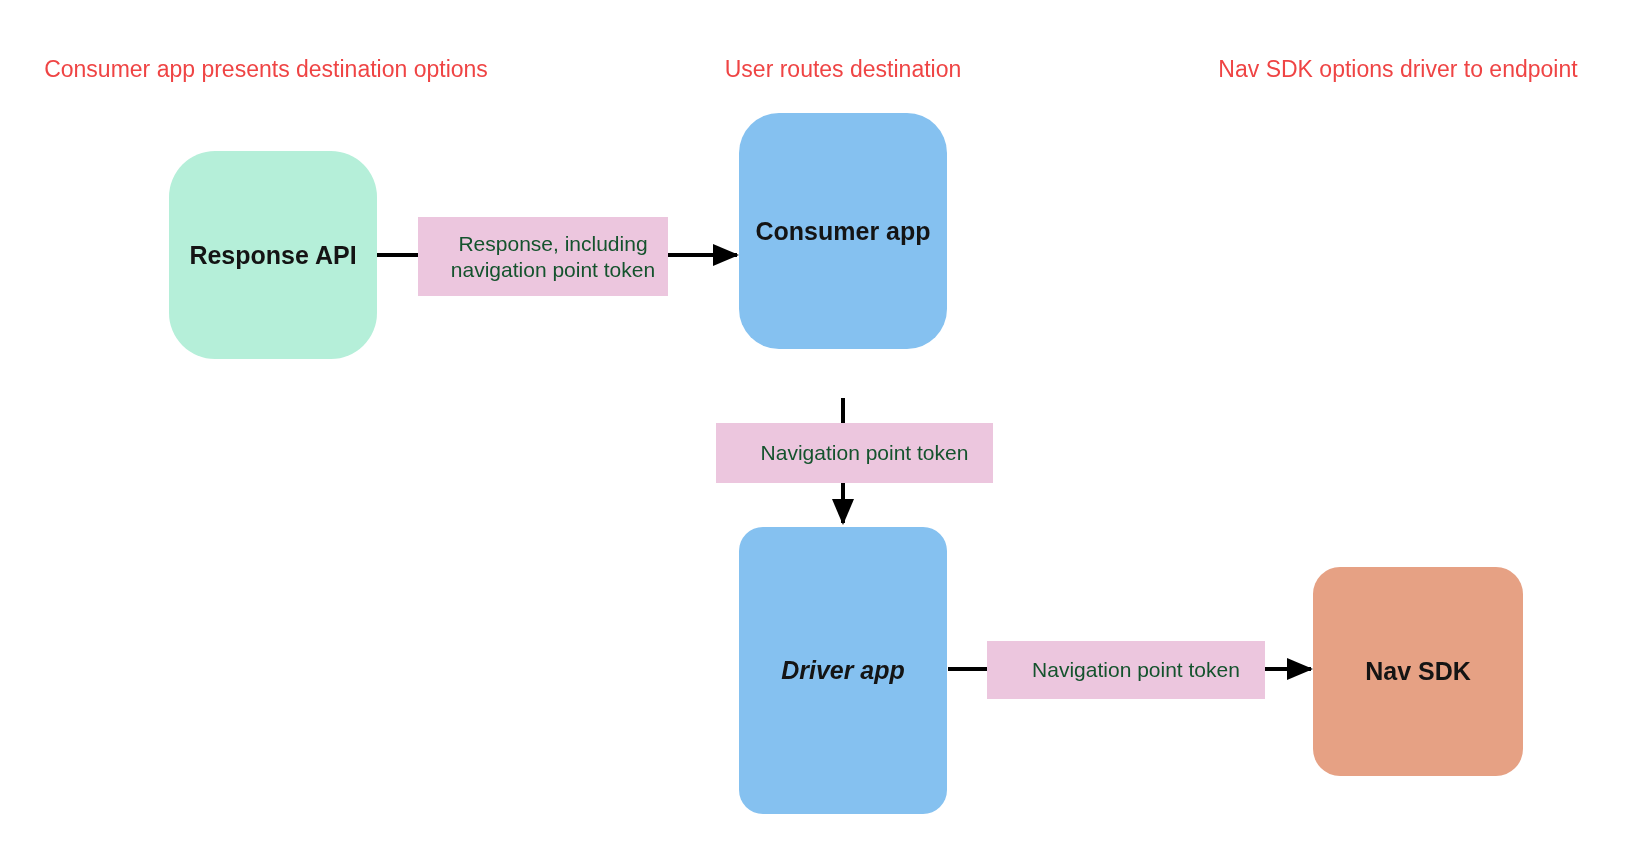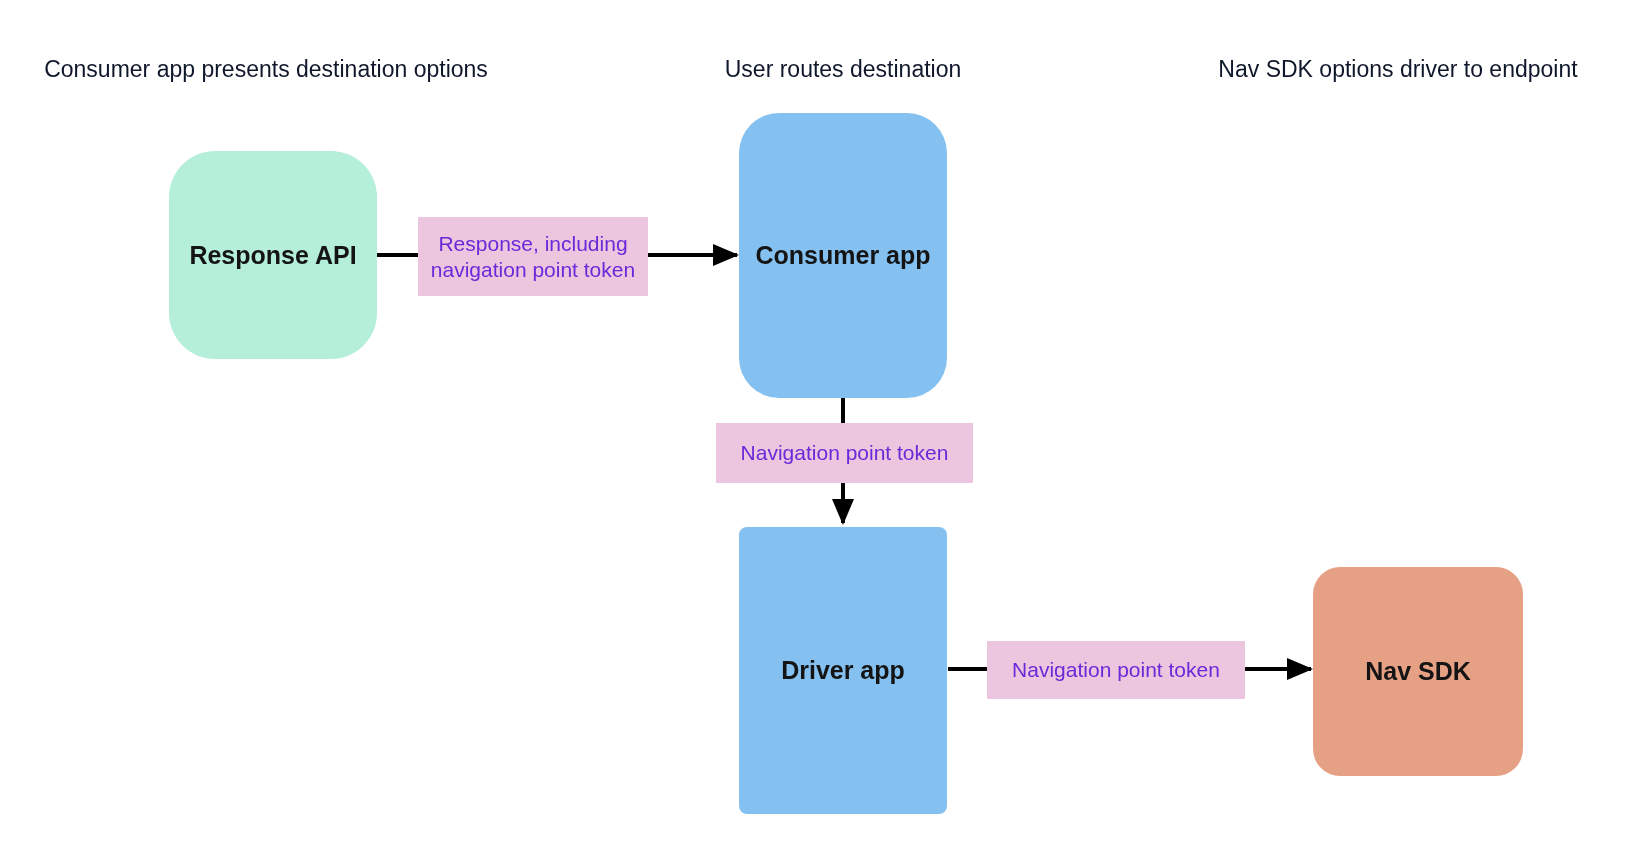--- a/index.html
+++ b/index.html
@@ -14,53 +14,54 @@
     height: 868px;
     background: #ffffff;
     overflow: hidden;
   }
   .heading {
     position: absolute;
     top: 56px;
     transform: translateX(-50%);
     font-size: 23px;
     font-weight: 400;
-    color: #0f172a;
+    color: #ef4444;
     white-space: nowrap;
   }
   .node {
     position: absolute;
     display: flex;
     align-items: center;
     justify-content: center;
     text-align: center;
     font-size: 25px;
     font-weight: 700;
     color: #141414;
   }
   .node-geocoding { left: 169px; top: 151px; width: 208px; height: 208px; border-radius: 46px; }
-  .node-consumer  { left: 739px; top: 113px; width: 208px; height: 285px; border-radius: 40px; }
-  .node-driver    { left: 739px; top: 527px; width: 208px; height: 287px; border-radius: 8px; }
+  .node-consumer  { left: 739px; top: 113px; width: 208px; height: 236px; border-radius: 40px; }
+  .node-driver    { left: 739px; top: 527px; width: 208px; height: 287px; border-radius: 24px; font-style: italic; }
   .node-navsdk    { left: 1313px; top: 567px; width: 210px; height: 209px; border-radius: 27px; }
   .edges {
     position: absolute;
     left: 0;
     top: 0;
     pointer-events: none;
   }
   .edge-label {
     position: absolute;
     display: flex;
     align-items: center;
     justify-content: center;
     text-align: center;
     font-size: 21px;
     font-weight: 400;
-    color: #6d28d9;
+    color: #14532d;
     line-height: 26px;
+    padding-left: 20px;
   }
   .edge-label-1 { left: 418px; top: 217px; width: 230px; height: 79px; }
   .edge-label-2 { left: 716px; top: 423px; width: 257px; height: 60px; }
   .edge-label-3 { left: 987px; top: 641px; width: 258px; height: 58px; }
 </style>
 </head>
 <body>
 
 <div class="canvas">
 

